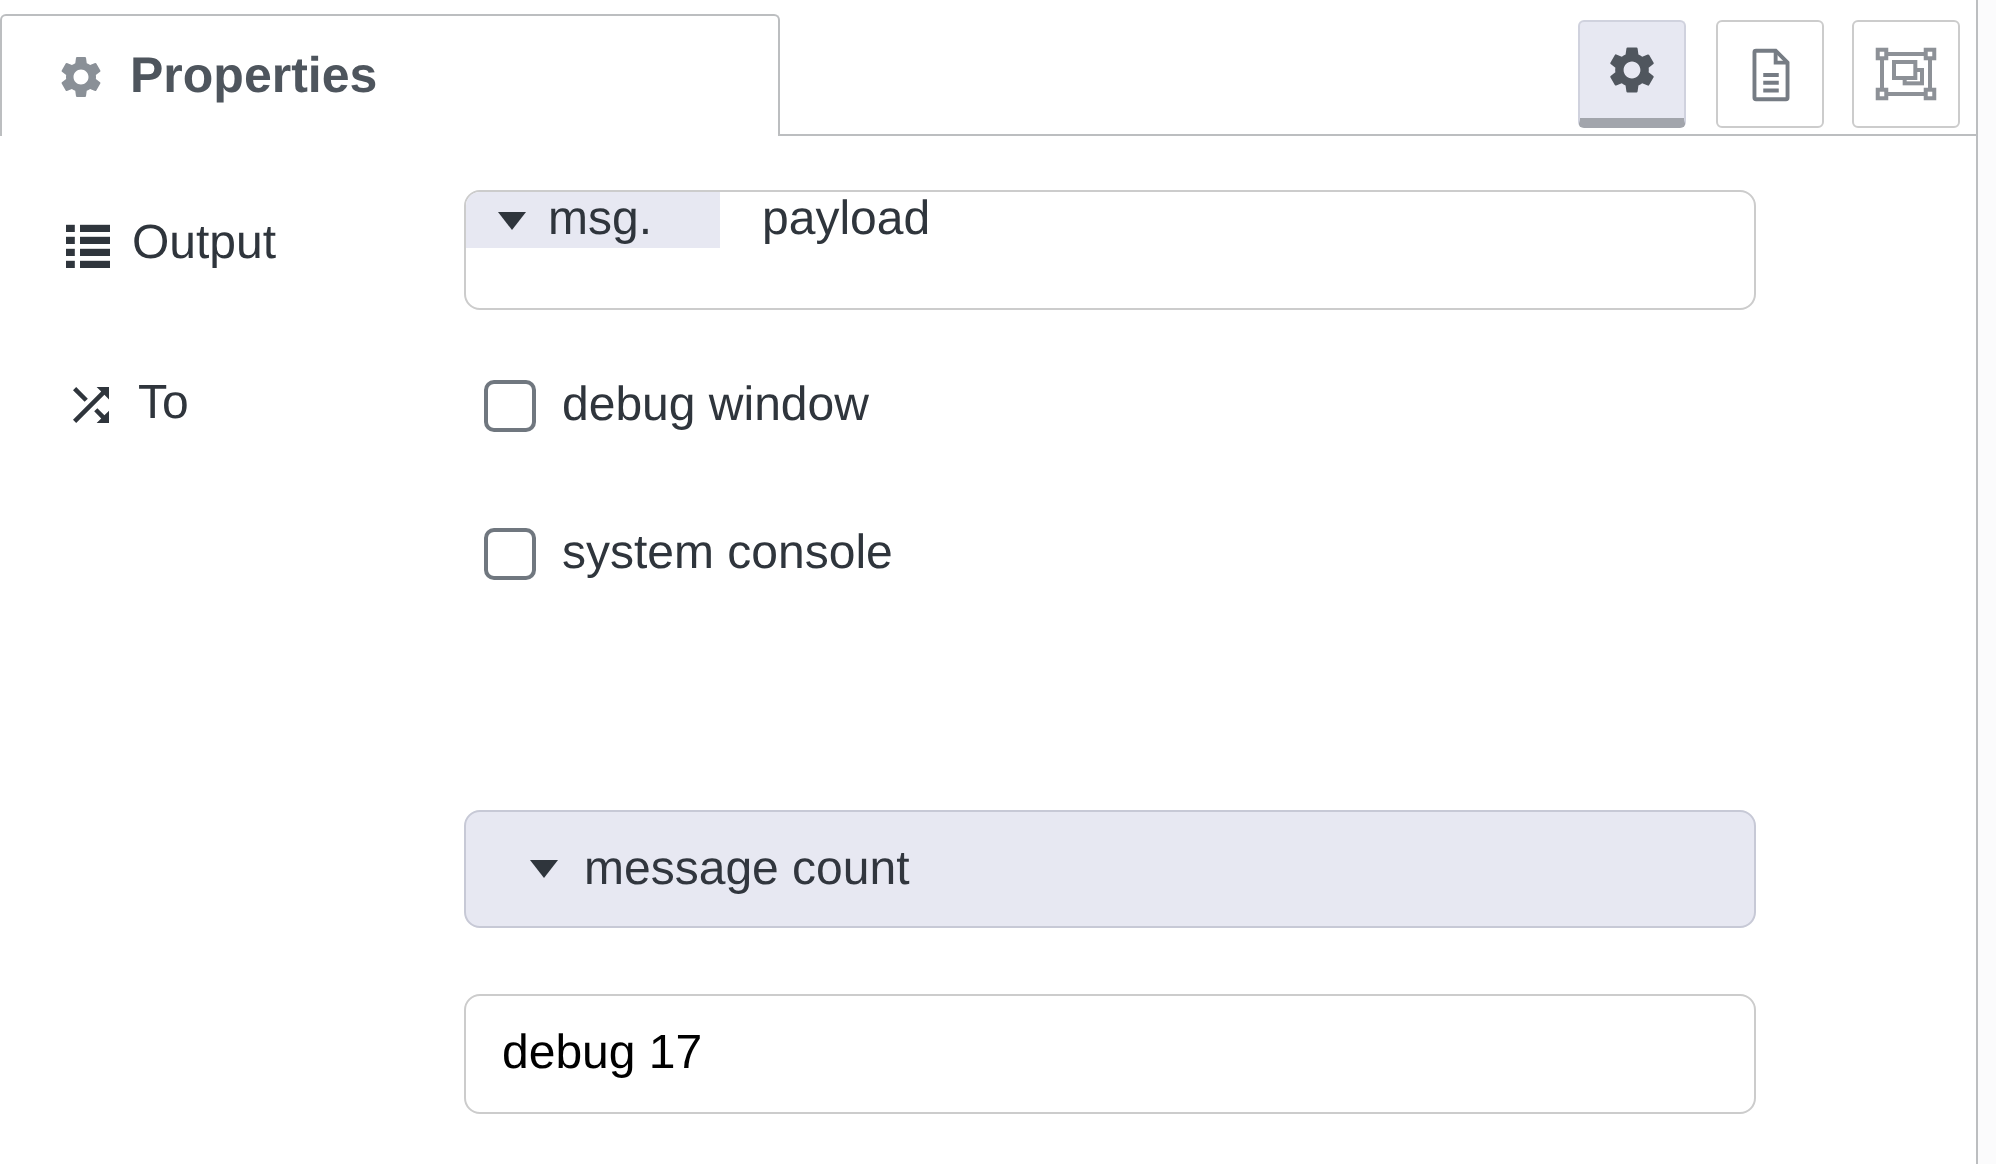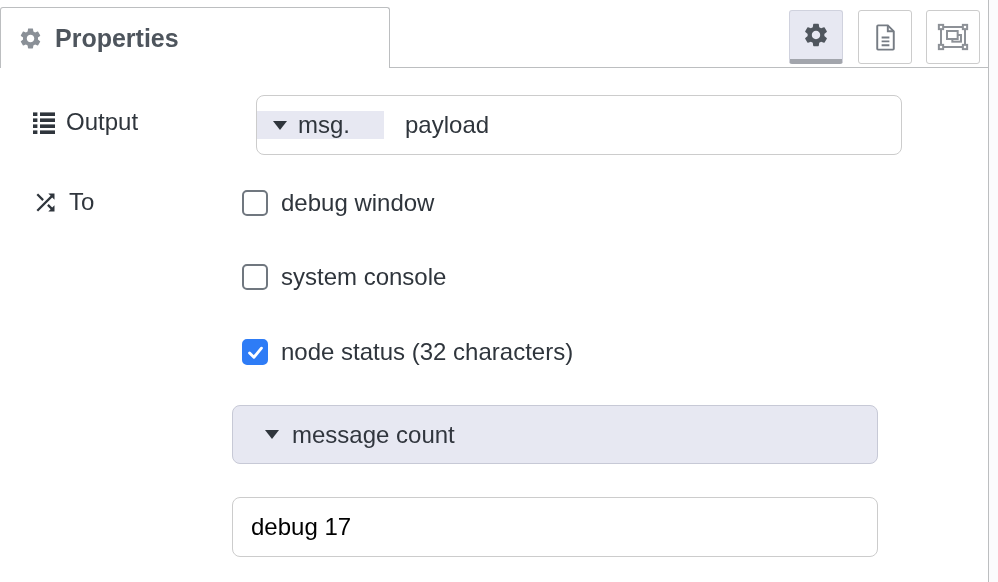--- a/index.html
+++ b/index.html
@@ -10,21 +10,21 @@
   
   .right-strip {
     position:absolute; top:0; right:0; width:9px; height:582px;
     background:#fbfbfc; border-left:1px solid #bcbec0;
   }
   
   .tab {
     position:absolute; left:0; top:7px; width:390px; height:61px;
     box-sizing:border-box; background:#fff;
     border:1px solid #bcbec0; border-bottom:none; border-radius:3px 3px 0 0;
-    display:flex; align-items:center; gap:12px; padding-left:17px; cursor:pointer;
+    display:flex; align-items:center; gap:12px; padding-left:27px; cursor:pointer;
   }
   .tab-label { font-size:25px; font-weight:bold; color:#4e555d; }
   .tab-underline {
     position:absolute; left:390px; top:67px; width:599px; height:1px; background:#bcbec0;
   }
   
   .tbtn {
     position:absolute; top:10px; width:54px; height:54px; box-sizing:border-box;
     background:#fff; border:1px solid #cccccc; border-radius:3px;
     display:flex; align-items:center; justify-content:center; cursor:pointer;
@@ -43,21 +43,21 @@
   }
   #label-output { top:108px; }
   #label-to { top:188px; }
   #label-name { top:513px; }
 
   
   .input-box {
     position:absolute; left:232px; width:646px; box-sizing:border-box;
     background:#fff; border:1px solid #cccccc; border-radius:8px; font-size:24px;
   }
-  #output-field { top:95px; height:60px; display:flex; align-items:center; overflow:hidden;margin-left:24px; }
+  #output-field { top:95px; height:60px; display:flex; align-items:flex-start; overflow:hidden; }
   .ti-button {
     flex:none; width:111px; background:#e7e8f2;
     display:flex; align-items:center; padding-left:16px; gap:11px; cursor:pointer;
   }
   .caret {
     width:0; height:0;
     border-left:7px solid transparent; border-right:7px solid transparent;
     border-top:9px solid #2f353c;
   }
   .ti-prefix { font-size:24px; color:#2f353c; }
@@ -185,30 +185,20 @@
     <span class="cb-label">debug window</span>
   </div>
 
   <div class="cb-row" id="cb-row-1">
     <span class="checkbox">
       
     </span>
     <span class="cb-label">system console</span>
   </div>
 
-  <div class="cb-row" id="cb-row-2">
-    <span class="checkbox checked">
-      <span class="check-icon">
-        <svg width="19" height="19" viewBox="0 0 24 24" fill="none" stroke="#fff" stroke-width="3.6" stroke-linecap="round" stroke-linejoin="round">
-            <polyline points="4.5,12.5 10,18 19.5,6.5"></polyline>
-          </svg>
-      </span>
-    </span>
-    <span class="cb-label">node status (32 characters)</span>
-  </div>
 
   <div class="input-box" id="status-field">
     <span class="caret"></span>
     <span>message count</span>
   </div>
 
   <div class="input-box" id="name-field">
     <input type="text" value="debug 17" style="">
   </div>
 

